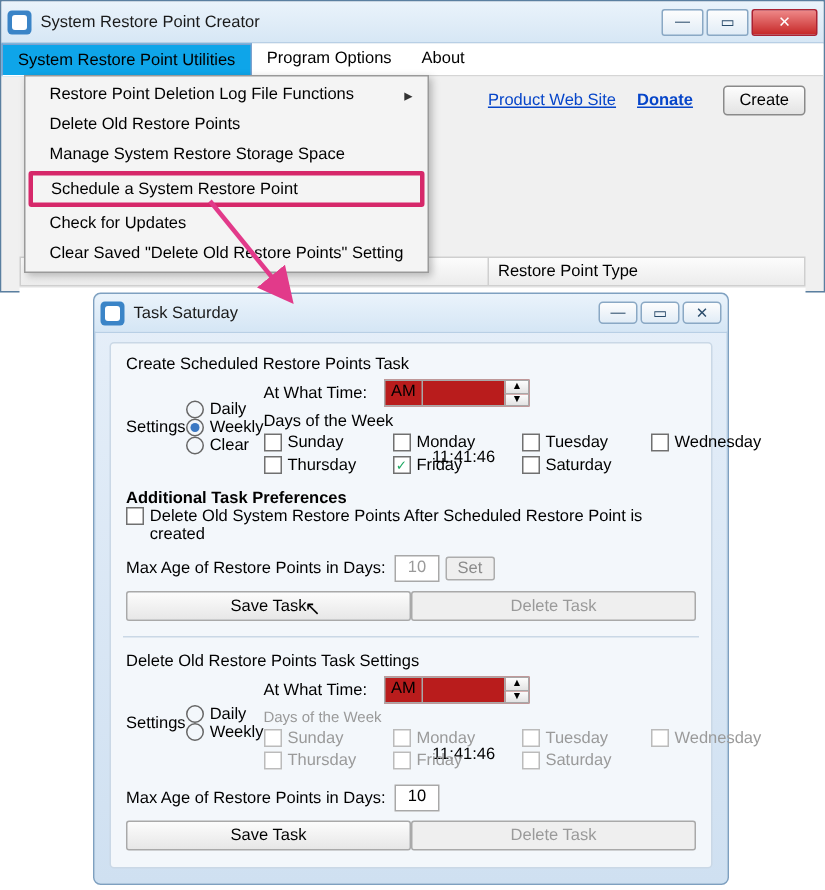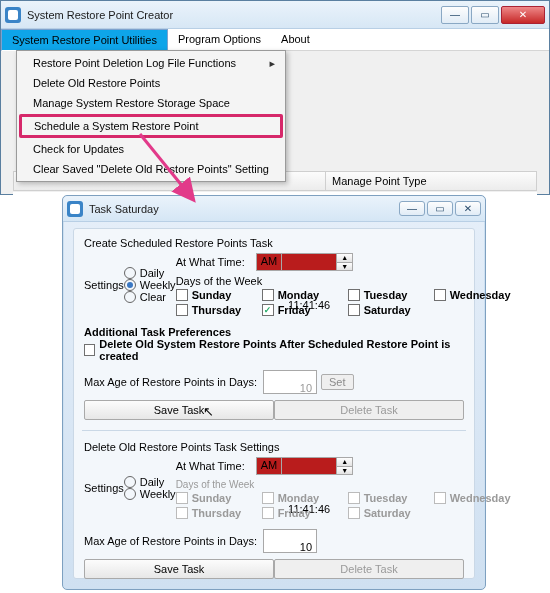--- a/index.html
+++ b/index.html
@@ -69,31 +69,31 @@
   .rad.sel::after { content:""; width:6px; height:6px; background:#3b78c3; border-radius:50%;}
   .timebox { display:inline-flex; border:1px solid #a8a8a8; background:#b91c1c; height:18px;}
   .ampm { border-right:1px solid #a8a8a8; padding:1px 4px; min-width:24px; text-align:center;}
   .hms { padding:1px 4px; min-width:54px; text-align:center;margin-top:44px;}
   .spin { width:16px; display:flex; flex-direction:column;}
   .spin div { flex:1; display:flex; align-items:center; justify-content:center; font-size:7px;
               background:linear-gradient(#fdfdfd,#e3e3e3); border-left:1px solid #a8a8a8;}
   .spin div:first-child { border-bottom:1px solid #a8a8a8;}
 
   .days-grid { display:grid; grid-template-columns: repeat(4, 86px); gap:3px 0; margin-top:2px;}
-  .chk { display:flex; align-items:center; gap:4px;font-weight:bold;}
+  .chk { display:flex; gap:4px;}
   .box { width:12px; height:12px; border:1px solid #707070; background:#fff; display:inline-flex;
          align-items:center; justify-content:center; font-size:9px; color:#2a6;}
   .box.ck::after { content:"✓"; }
   .chk.dis .box { border-color:#bbb; }
   .chk.dis span { color:#9a9a9a; }
 
   .pref-block { margin-top:10px; }
   .pref-title { font-weight:bold; }
-  .inline-input { border:1px solid #a8a8a8; background:#fff; width:54px; height:18px;
-                  padding:11px 4px; text-align:right; display:inline-block;}
+  .inline-input { border:1px solid #a8a8a8; background:#fff; width:30px; height:18px;
+                  padding:1px 4px; text-align:center; display:inline-block;}
   .inline-input.dis { color:#9a9a9a; }
   .btn-sm { border:1px solid #adadad; border-radius:2px; padding:1px 7px;
             background:#efefef; color:#8b8b8b; margin-left:4px;}
 
   .wide-row { display:flex; margin-top:6px;}
   .wide-btn { flex:1; text-align:center; padding:3px 0; border:1px solid #a9a9a9;
               border-radius:2px; background:linear-gradient(#fcfcfc,#e7e7e7); position:relative;}
   .wide-btn.dis { color:#9a9a9a; background:#efefef;}
   .cursor { position:absolute; left:118px; top:3px; font-size:13px;}
 
@@ -114,24 +114,29 @@
       <div class="win-btn">▭</div>
       <div class="win-btn close">✕</div>
     </div>
   </div>
   <div class="menu-bar">
     <div class="menu-item open">System Restore Point Utilities</div>
     <div class="menu-item">Program Options</div>
     <div class="menu-item">About</div>
   </div>
   <div class="content-body">
+    <div class="right-top">
+      <span class="link">Product Web Site</span>
+      <span class="link b">Donate</span>
+      <div class="btn" style="margin-left:6px">Create</div>
+    </div>
 
     <div class="list-header">
       <div class="col1"></div>
-      <div class="col2">Manage Point Type</div>
+      <div class="col2">Restore Point Type</div>
     </div>
     <div class="list-row">
       <div class="c1">59:08</div>
       <div class="c2">Unknown Type</div>
     </div>
   </div>
 </div>
 
 <div class="dropdown">
   <div class="dd-item arrow">Restore Point Deletion Log File Functions</div>

